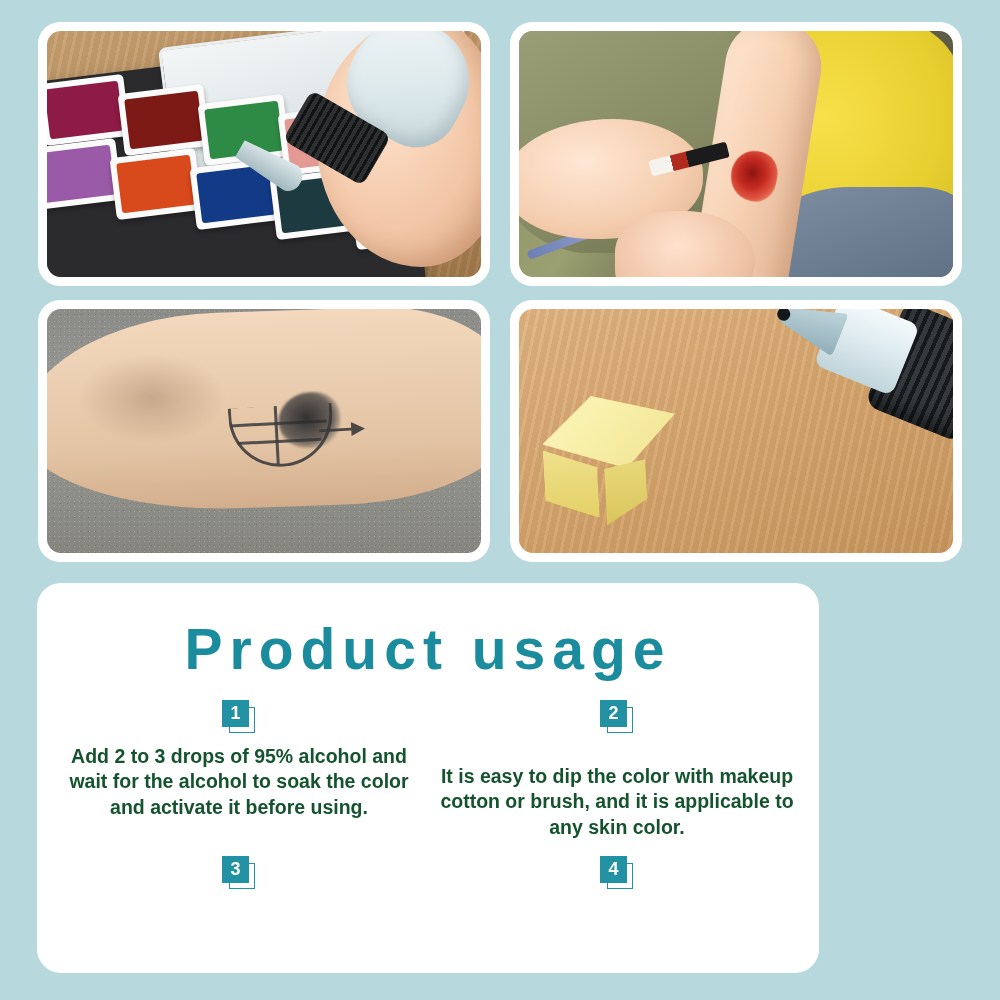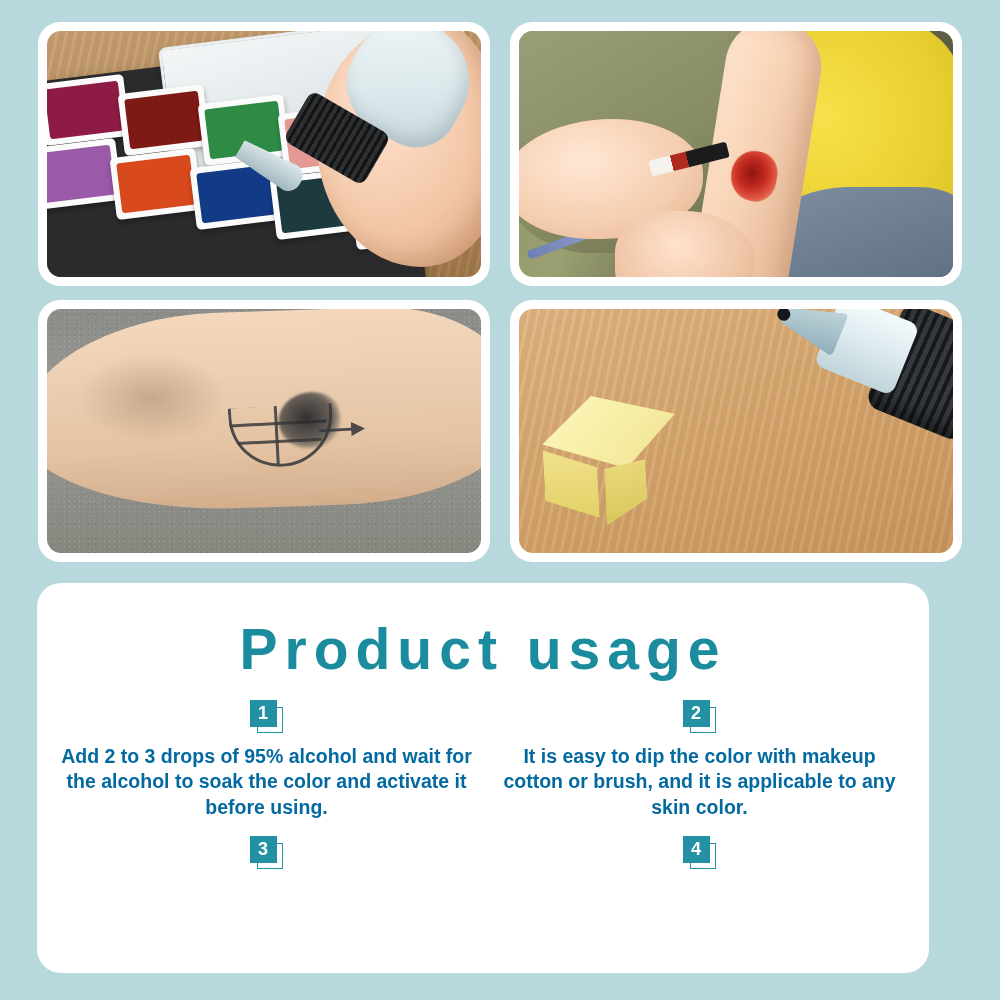--- a/index.html
+++ b/index.html
@@ -237,21 +237,21 @@
   }
   .dp-hole {
     position:absolute; right:206px; top:52px; width:13px; height:13px;
     background:#15181a; border-radius:50%;
   }
 
   
   #usage-card {
     position: absolute;
     left: 37px; top: 583px;
-    width: 892px; height: 390px;
+    width: 782px; height: 390px;
     background: #ffffff;
     border-radius: 24px;
     box-sizing: border-box;
   }
   #usage-title {
     text-align: center;
     color: #1a8c9e;
     font-size: 57px;
     font-weight: bold;
     letter-spacing: 7px;
@@ -284,29 +284,29 @@
     position: absolute; left: 0; top: 0;
     width: 27px; height: 27px;
     background: #2191a3;
     color: #ffffff;
     font-size: 18px;
     font-weight: bold;
     line-height: 27px;
     text-align: center;
   }
   .step-text {
-    color: #0369a1;
+    color: #14532d;
     font-size: 19.5px;
     font-weight: bold;
     line-height: 1.30;
     margin: 0 auto;
     max-width: 430px;
   }
   .step-1 .step-text, .step-3 .step-text { max-width: 432px; }
-  .step-2 .step-text { max-width: 425px; }
+  .step-2 .step-text { max-width: 425px; margin-top: 20px; }
   .step-4 .step-text { max-width: 420px; }
   .grid-row-2 { margin-top: 10px; }
 </style>
 </head>
 <body>
 
 <div id="page">
 
   <div class="photo-card" id="photo-palette">
     <div class="photo-inner sc-palette">

